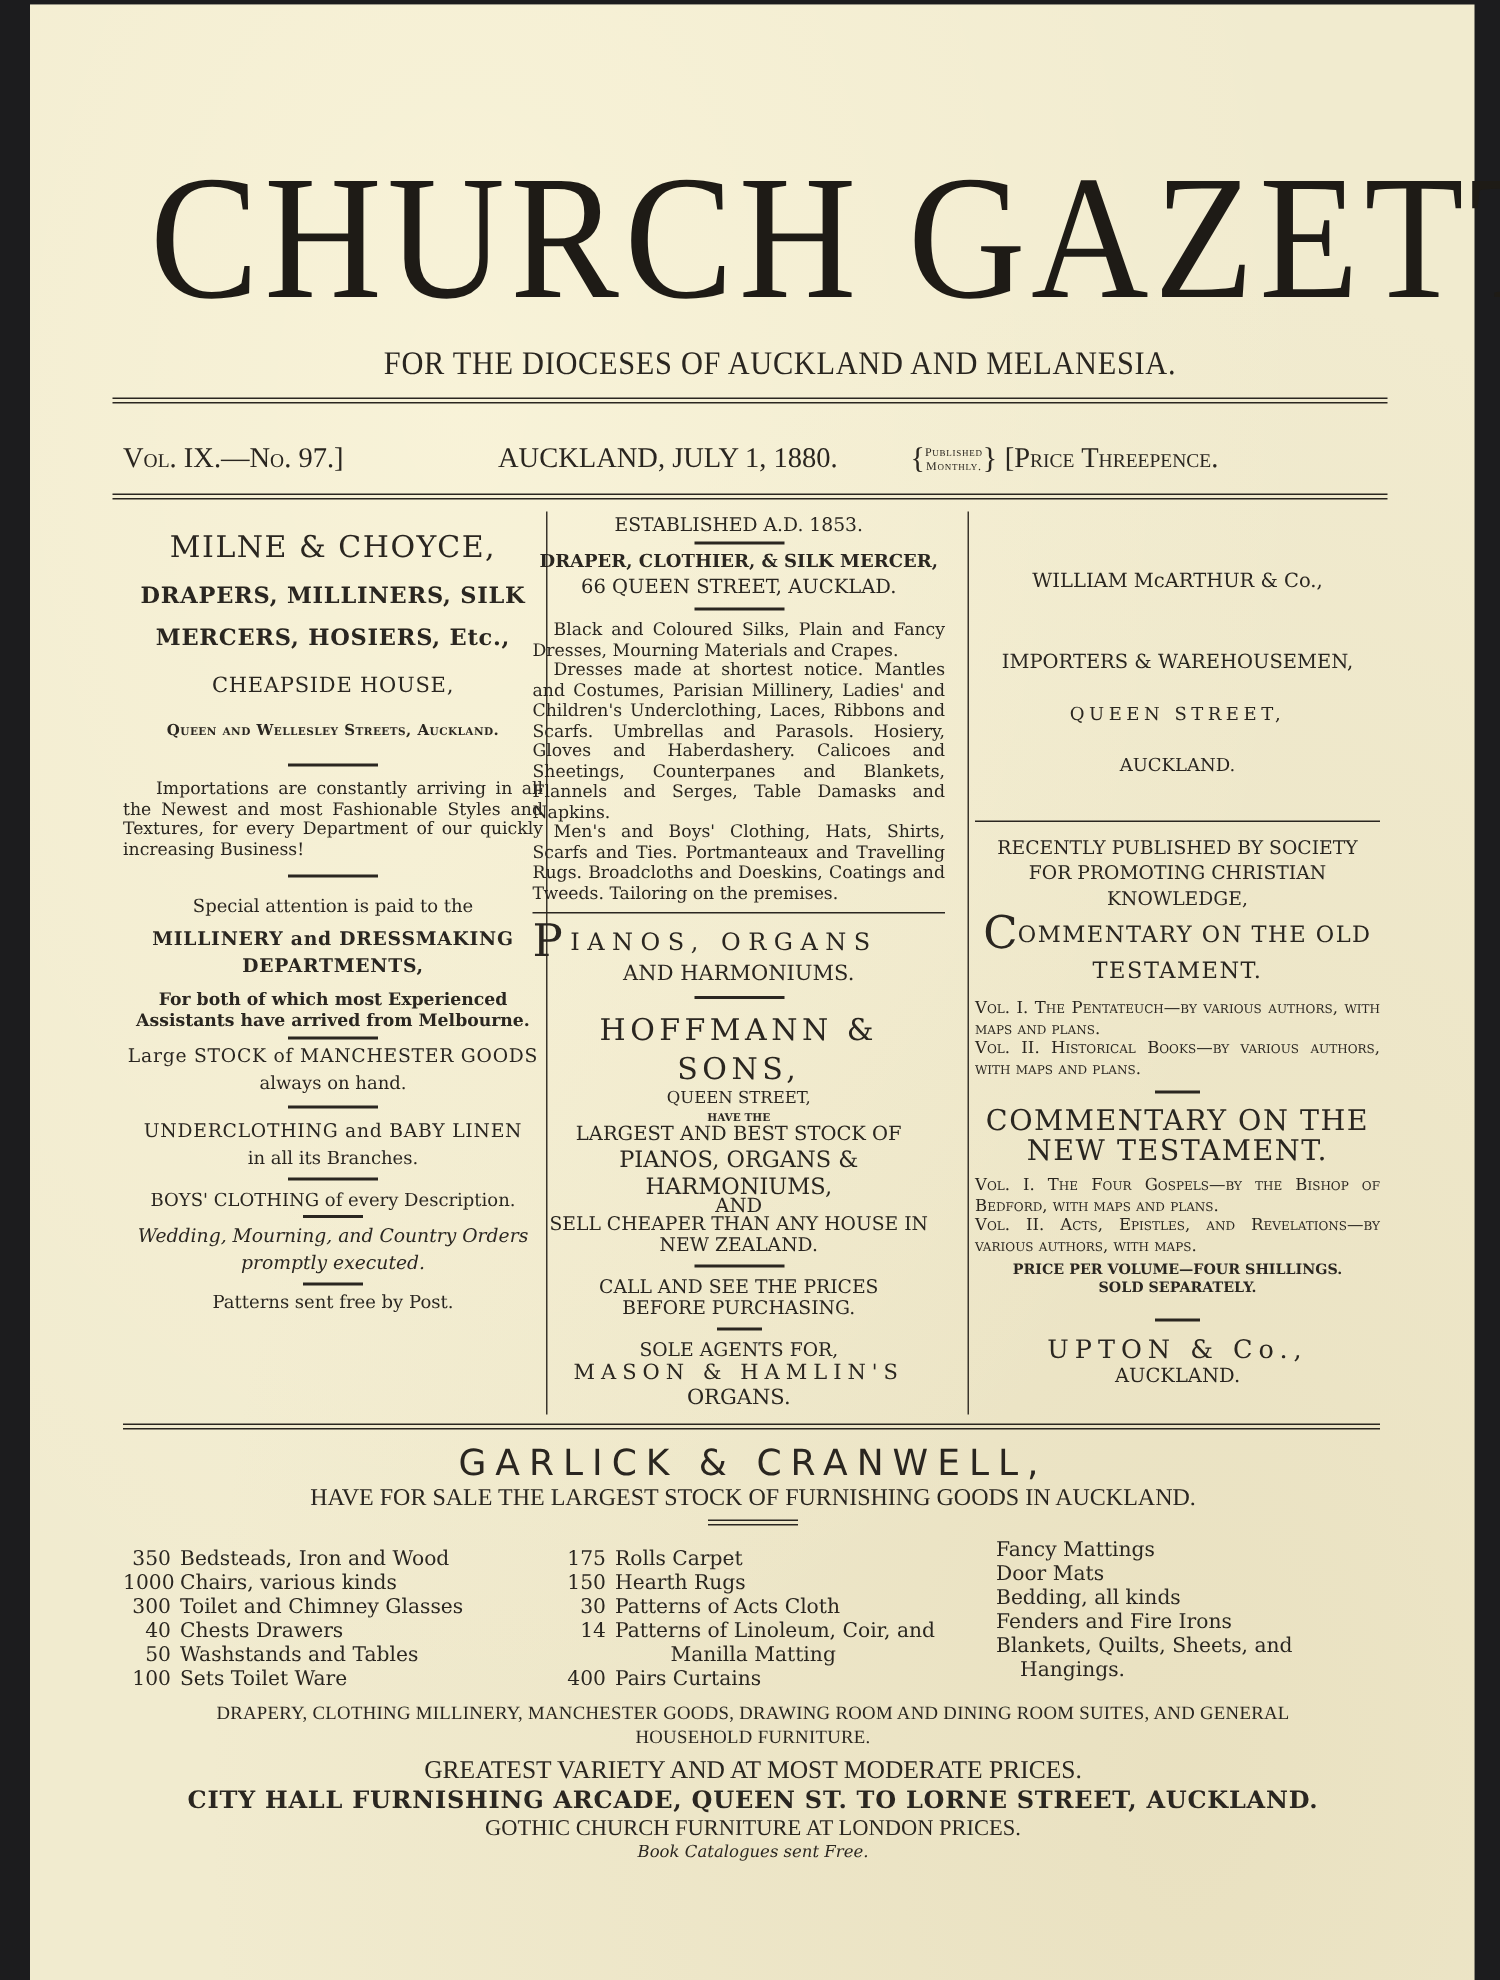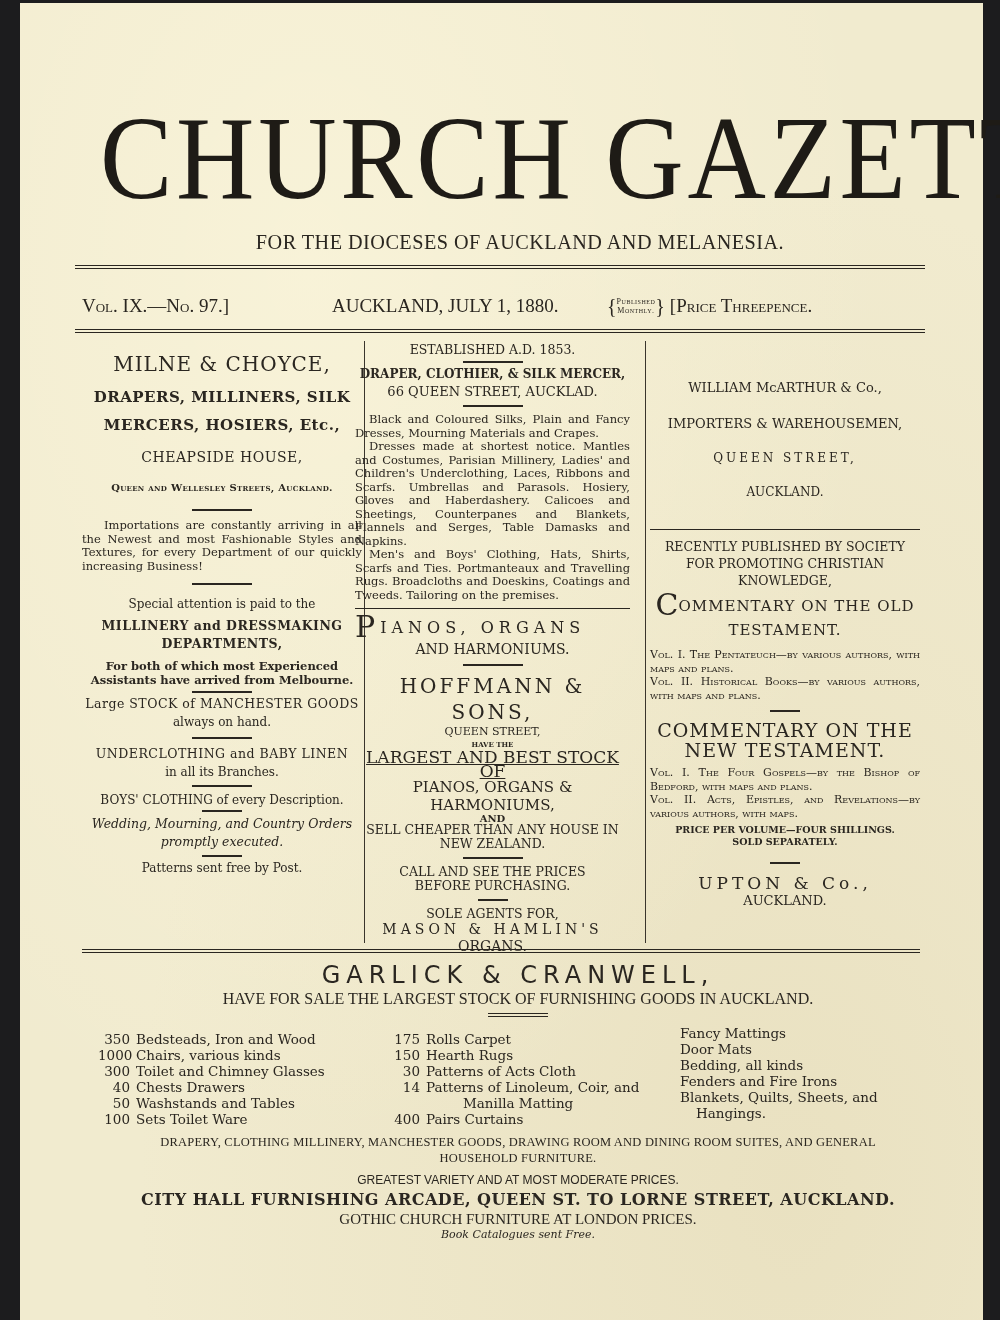--- a/index.html
+++ b/index.html
@@ -49,31 +49,31 @@
   .h-sm { font-size: 12.5px; font-weight: bold; letter-spacing: 0.5px; }
   .h-xs { font-size: 10px; font-weight: bold; font-variant: small-caps; letter-spacing: 0.3px; }
   .body-text { font-size: 11.5px; line-height: 13.5px; text-align: justify; }
   .italic { font-style: italic; }
   .spaced { letter-spacing: 5px; }
   .dropcap { font-size: 30px; line-height: 24px; vertical-align: -4px; }
 
   .p { margin: 0; }
   .mt4 { margin-top: 4px; } .mt8 { margin-top: 8px; } .mt12 { margin-top: 12px; }
 
-  .bottom { position: absolute; left: 78px; top: 950px; width: 840px; text-align: center; }
+  .bottom { position: absolute; left: 62px; top: 950px; width: 840px; text-align: center; }
   .garlick { font-family: "DejaVu Sans", sans-serif; font-size: 24px; letter-spacing: 6px; font-weight: normal; margin-top: 8px; line-height: 28px; }
   .house { font-family: "DejaVu Sans", sans-serif; font-size: 13px; font-weight: bold; letter-spacing: 1.5px; line-height: 18px; }
   .haveforsale { font-family: "Liberation Serif", serif; font-size: 16px; line-height: 20px; text-align: center; }
   .stock-grid { position: relative; height: 95px; margin-top: 14px; text-align: left; font-size: 13.5px; line-height: 16px; }
   .stock-col { position: absolute; top: 0; }
   .stock-item { display: flex; white-space: nowrap; }
   .stock-item .qty { display: inline-block; text-align: right; width: 32px; margin-right: 6px; }
   .stock-item .wrap { padding-left: 38px; }
   .drapery { font-family: "Liberation Serif", serif; font-size: 12.5px; line-height: 16px; letter-spacing: 0.2px; margin-top: 8px; }
-  .greatest { font-family: Liberation Sans, sans-serif; font-size: 12px; line-height: 20px; margin-top: 4px; }
+  .greatest { font-family: Liberation Serif, serif; font-size: 17px; line-height: 20px; margin-top: 4px; }
   .cityhall { font-size: 16px; font-weight: bold; letter-spacing: 0.5px; line-height: 20px; }
   .gothic { font-family: "Liberation Serif", serif; font-size: 15px; line-height: 18px; }
   .catalogues { font-style: italic; font-size: 11px; line-height: 14px; }
 </style>
 </head>
 <body>
 
 <div class="page">
 
   <div class="abs masthead">CHURCH GAZETTE,</div>
@@ -138,35 +138,35 @@
     <div class="body-text" style="text-indent:14px;">Men's and Boys' Clothing, Hats, Shirts, Scarfs and Ties. Portmanteaux and Travelling Rugs. Broadcloths and Doeskins, Coatings and Tweeds. Tailoring on the premises.</div>
     <div class="full-rule" style="margin-top:6px;"></div>
     <div class="h-lg spaced" style="text-align:left; font-size:16px;">
       <span class="dropcap">P</span><span>IANOS, ORGANS</span>
     </div>
     <div class="p" style="font-size:14px; line-height:16px;">AND HARMONIUMS.</div>
     <div class="short-rule" style="margin:7px auto;"></div>
     <div class="h-lg" style="letter-spacing:3px;">HOFFMANN &amp; SONS,</div>
     <div class="p" style="font-size:11px;">QUEEN STREET,</div>
     <div class="p" style="font-size:7px; font-weight:bold; line-height:11px;">HAVE THE</div>
-    <div class="p" style="font-size:17px;text-decoration:underline;">LARGEST AND BEST STOCK OF</div>
+    <div class="p" style="font-size:13px;">LARGEST AND BEST STOCK OF</div>
     <div class="p" style="font-size:15px; line-height:18px;">PIANOS, ORGANS &amp; HARMONIUMS,</div>
-    <div class="p" style="font-size:10px; font-weight:bold; line-height:9px;">AND</div>
+    <div class="p" style="font-size:13px; font-weight:normal; line-height:9px;">AND</div>
     <div class="p" style="font-size:12.5px; padding:0 4px;">SELL CHEAPER THAN ANY HOUSE IN NEW ZEALAND.</div>
     <div class="short-rule" style="margin:6px auto;"></div>
     <div class="p" style="font-size:12.5px; padding:0 30px;">CALL AND SEE THE PRICES BEFORE PURCHASING.</div>
     <div class="short-rule" style="width:30px; margin:6px auto;"></div>
     <div class="p" style="font-size:12.5px;">SOLE AGENTS FOR,</div>
     <div class="p" style="font-size:14px; letter-spacing:4px; line-height:17px;">MASON &amp; HAMLIN'S</div>
     <div class="p" style="font-size:14px; line-height:17px;">ORGANS.</div>
   </div>
 
   <div class="col col-right">
     <div class="p" style="font-size:13px; margin-top:38px;">WILLIAM McARTHUR &amp; Co.,</div>
-    <div class="p" style="font-size:13px; margin-top:22px;">IMPORTERS &amp; WAREHOUSEMEN,</div>
+    <div class="p" style="font-size:13px; margin-top:40px;">IMPORTERS &amp; WAREHOUSEMEN,</div>
     <div class="p" style="font-size:12px; letter-spacing:3px; margin-top:20px;">QUEEN STREET,</div>
     <div class="p" style="font-size:12px; margin-top:20px;">AUCKLAND.</div>
     <div class="full-rule" style="margin-top:30px;"></div>
     <div class="p" style="font-size:12.5px; line-height:17px; margin-top:8px;">RECENTLY PUBLISHED BY SOCIETY FOR PROMOTING CHRISTIAN KNOWLEDGE,</div>
     <div class="p" style="font-size:15px; line-height:24px; margin-top:4px;">
       <span class="dropcap">C</span><span style="letter-spacing:1px;">OMMENTARY ON THE OLD TESTAMENT.</span>
     </div>
     <div class="body-text smallcaps" style="margin-top:6px; font-size:11px;">Vol. I. The Pentateuch—by various authors, with maps and plans.</div>
     <div class="body-text smallcaps" style="font-size:11px;">Vol. II. Historical Books—by various authors, with maps and plans.</div>
     <div class="short-rule" style="width:30px; margin:8px auto;"></div>

